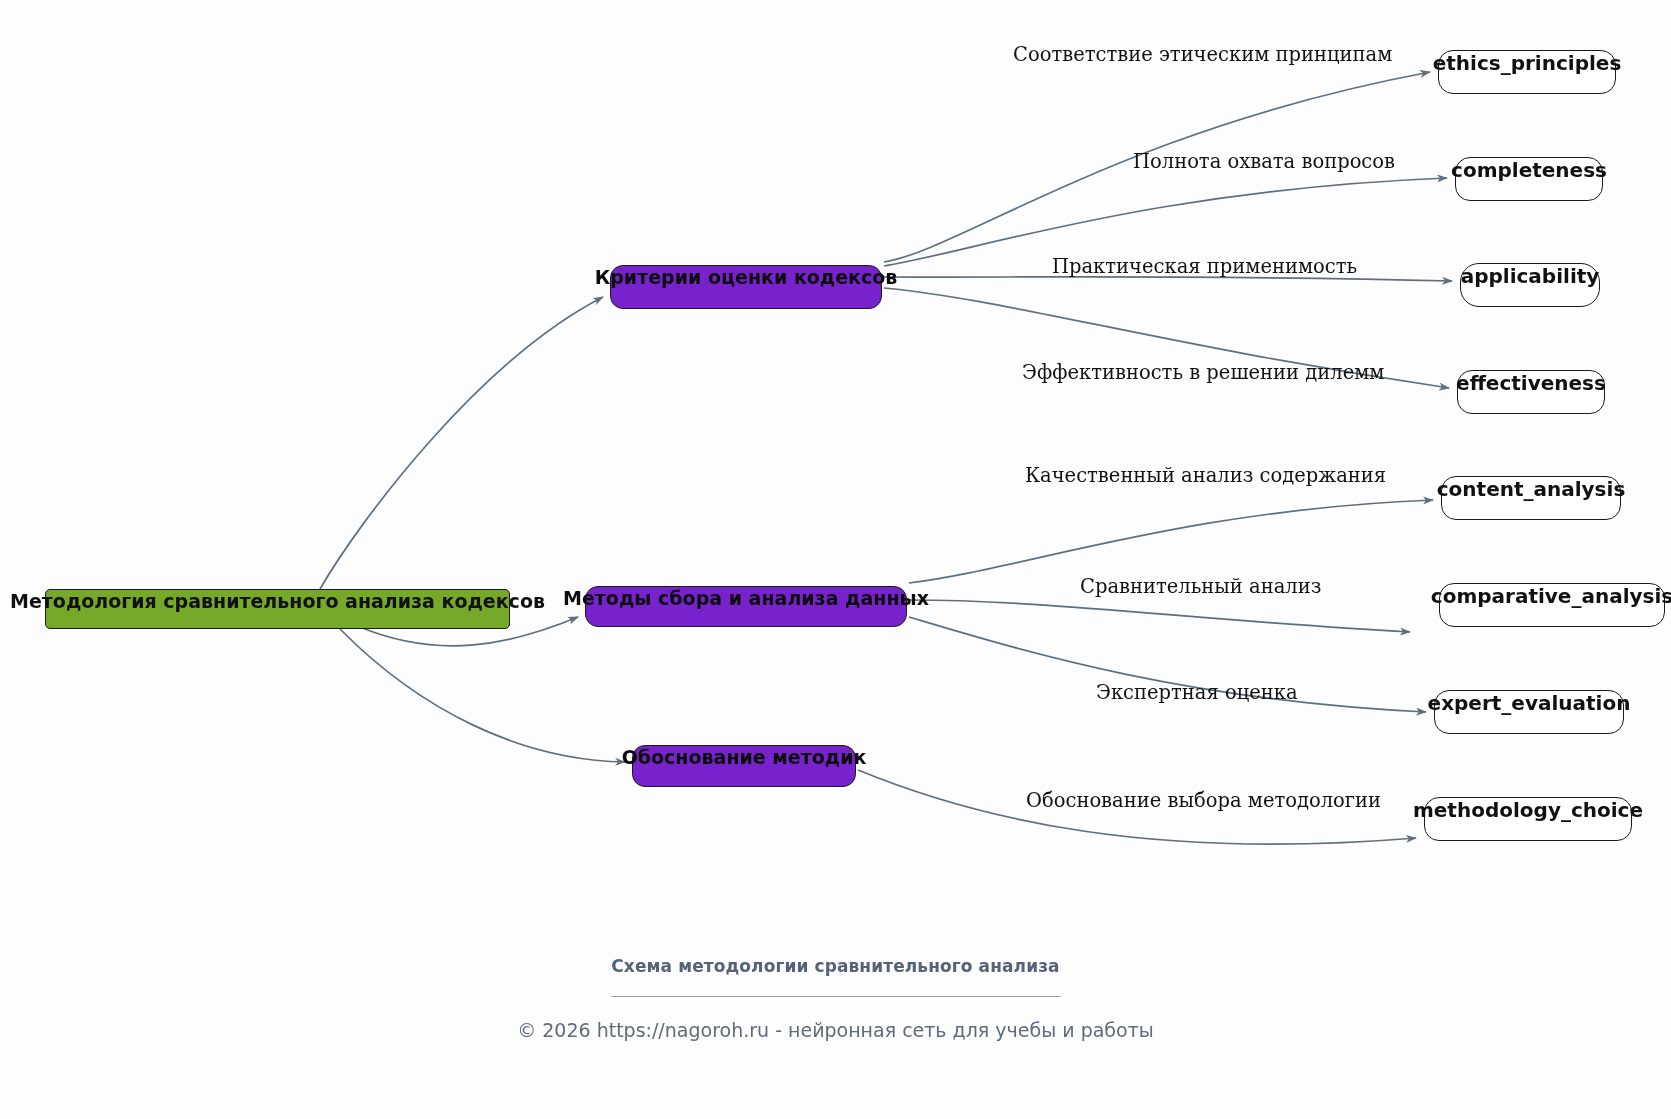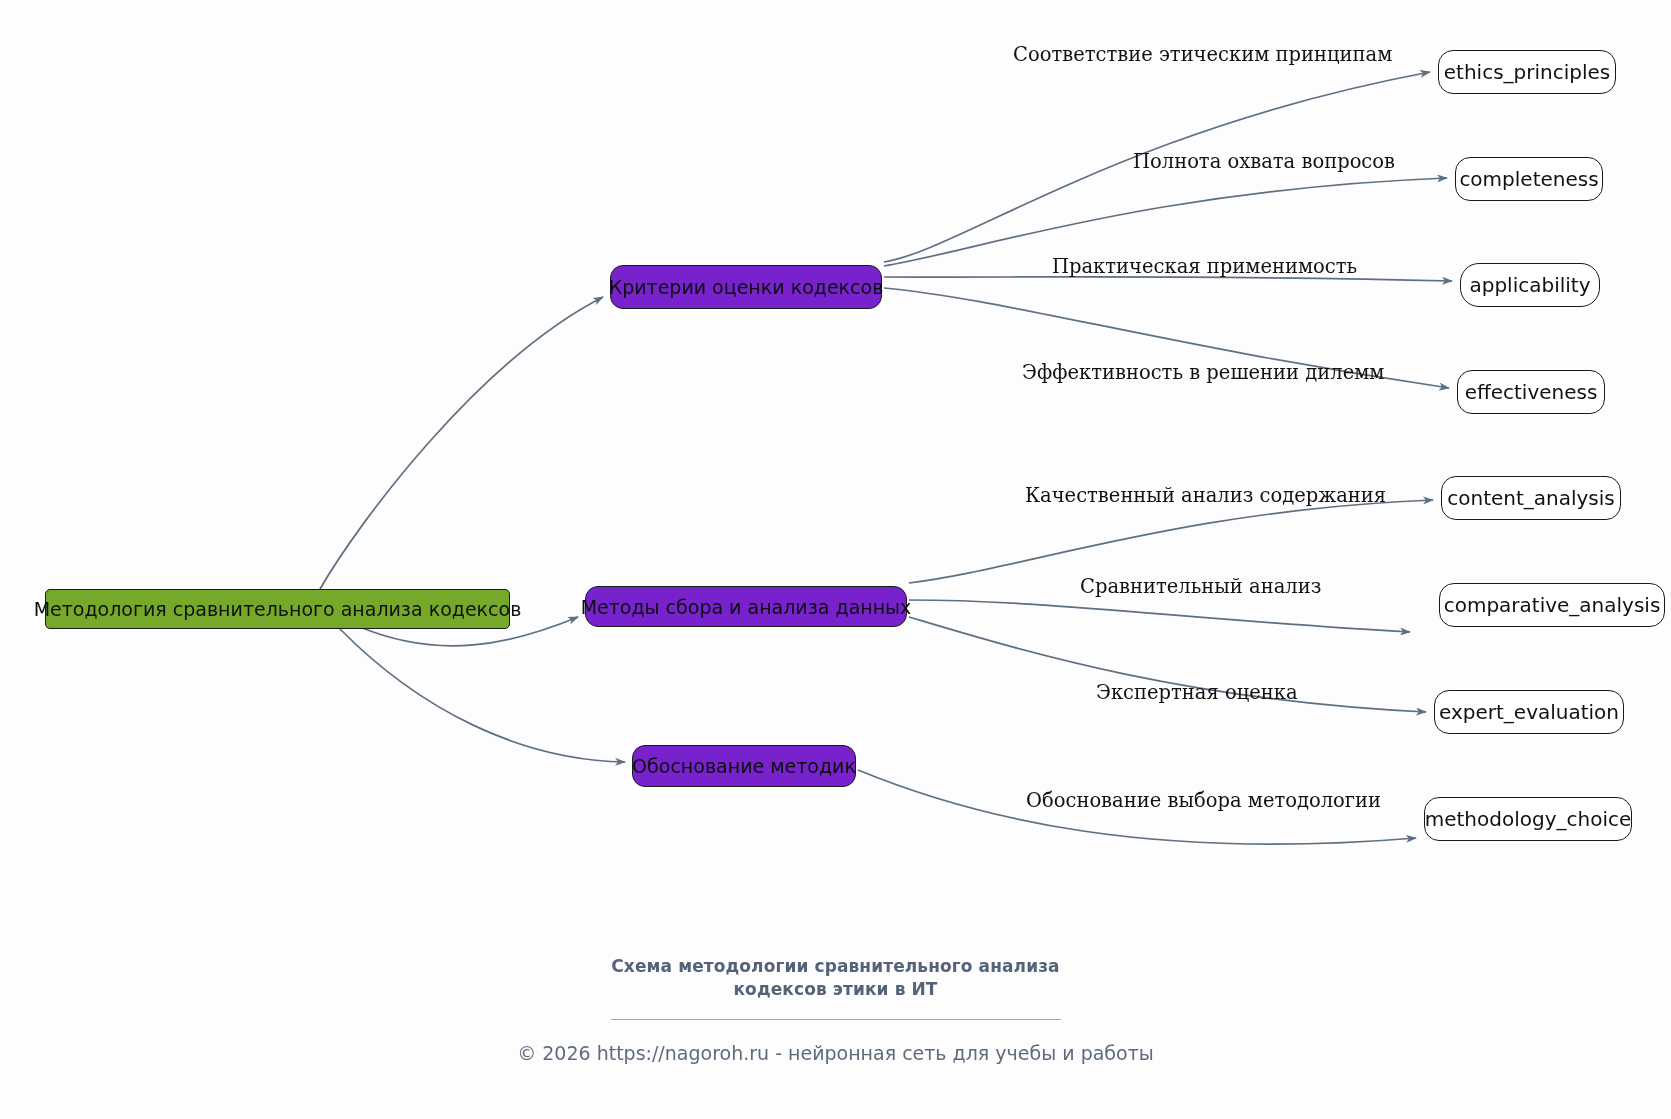--- a/index.html
+++ b/index.html
@@ -17,25 +17,26 @@
   #diagram-canvas {
     position: absolute;
     left: 0; top: 0;
     width: 1671px;
     height: 1119px;
   }
   .node {
     position: absolute;
     box-sizing: border-box;
     display: flex;
-    align-items: center;
+    align-items: flex-start;
     justify-content: center;
     border-radius: 12px;
     white-space: nowrap;
     color: #111111;
+    font-weight: bold;
   }
   .node-root {
     background: #76a82a;
     border: 1.6px solid #1a1a1a;
     font-size: 19px;
     border-radius: 5px;
     padding: 0 16px;
   }
   .node-branch {
     background: #7722cc;
@@ -162,25 +163,24 @@
 </div>
 
 <div class="node node-leaf" style="left:1424px; top:797px; width:208px; height:44px;">
   <span>methodology_choice</span>
 </div>
 
 <div class="edge-label" style="left:1013px; top:43px;">Соответствие этическим принципам</div>
 <div class="edge-label" style="left:1133px; top:150px;">Полнота охвата вопросов</div>
 <div class="edge-label" style="left:1052px; top:255px;">Практическая применимость</div>
 <div class="edge-label" style="left:1022px; top:361px;">Эффективность в решении дилемм</div>
-<div class="edge-label" style="left:1025px; top:484px;">Качественный анализ содержания</div>
+<div class="edge-label" style="left:1025px; top:464px;">Качественный анализ содержания</div>
 <div class="edge-label" style="left:1080px; top:575px;">Сравнительный анализ</div>
 <div class="edge-label" style="left:1096px; top:681px;">Экспертная оценка</div>
 <div class="edge-label" style="left:1026px; top:789px;">Обоснование выбора методологии</div>
 
 <div id="footer" style="top:955px;">
   <div id="footer-title">
     <div>Схема методологии сравнительного анализа</div>
-    <div>кодексов этики в ИТ</div>
   </div>
   <div id="footer-rule"></div>
   <div id="footer-credit">© 2026 https://nagoroh.ru - нейронная сеть для учебы и работы</div>
 </div>
 
 </body></html>

